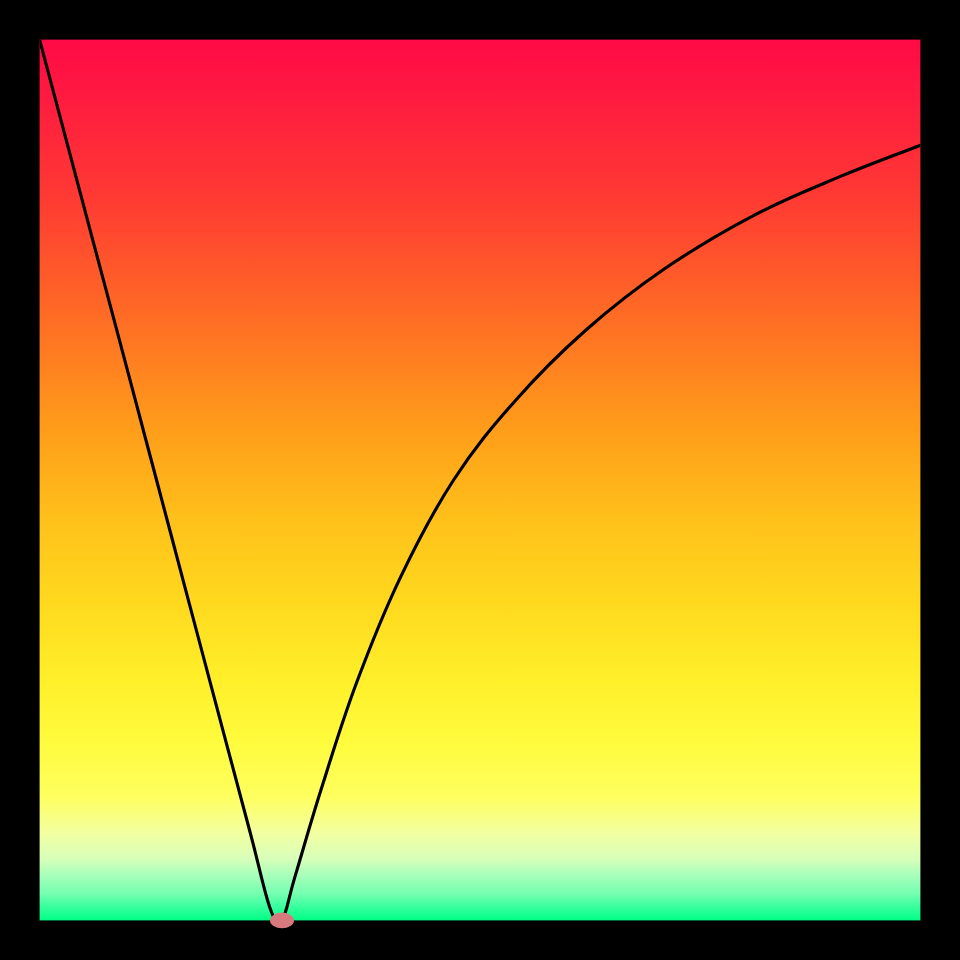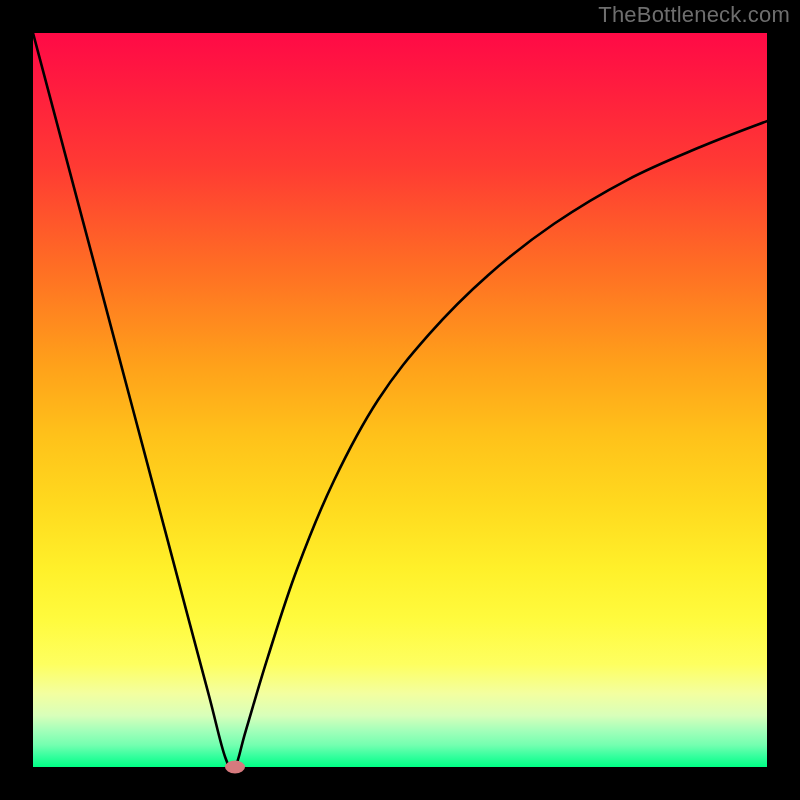--- a/index.html
+++ b/index.html
@@ -67,21 +67,20 @@
     height: 13px;
     border-radius: 50% / 50%;
     background: #d77a7e;
     transform: translate(-50%, -50%);
   }
 </style>
 </head>
 <body>
 
 <div class="frame">
-  <div class="watermark">TheBottleneck.com</div>
 
   <div class="plot-area">
     <svg class="curve-svg" viewBox="0 0 734 734" preserveAspectRatio="none">
       <path id="curve-path" fill="none" stroke="#000" stroke-width="2.6" stroke-linecap="round" stroke-linejoin="round" d="M 0.0 0.0 C 4.0 15.2, 13.9 52.5, 22.0 82.9 C 30.1 113.3, 35.9 135.5, 44.0 165.9 C 52.1 196.3, 58.0 218.4, 66.1 248.8 C 74.2 279.2, 80.0 301.4, 88.1 331.8 C 96.2 362.2, 102.0 384.3, 110.1 414.7 C 118.2 445.1, 124.0 467.3, 132.1 497.7 C 140.2 528.1, 146.0 550.2, 154.1 580.6 C 162.2 611.0, 169.2 637.1, 176.2 663.5 C 183.2 689.9, 187.6 711.6, 192.3 724.5 C 197.0 737.4, 198.1 739.0, 201.9 734.0 C 205.7 729.0, 206.8 717.5, 212.9 697.3 C 219.0 677.1, 225.5 653.5, 234.9 623.9 C 244.3 594.3, 252.1 568.1, 264.2 535.8 C 276.3 503.5, 286.1 478.6, 300.9 447.7 C 315.7 416.8, 327.5 393.9, 345.0 367.0 C 362.5 340.1, 376.2 323.8, 396.4 300.9 C 416.6 278.0, 432.2 262.4, 455.1 242.2 C 478.0 222.0, 495.5 208.3, 521.1 190.8 C 546.7 173.3, 567.6 160.9, 594.5 146.8 C 621.4 132.7, 642.3 124.6, 667.9 113.8 C 693.5 103.0, 721.9 92.8, 734.0 88.1"></path>
     </svg>
     <div id="marker" class="marker" style="left: 201.9px; top: 734px;"></div>
   </div>
 </div>
 
 </body></html>

